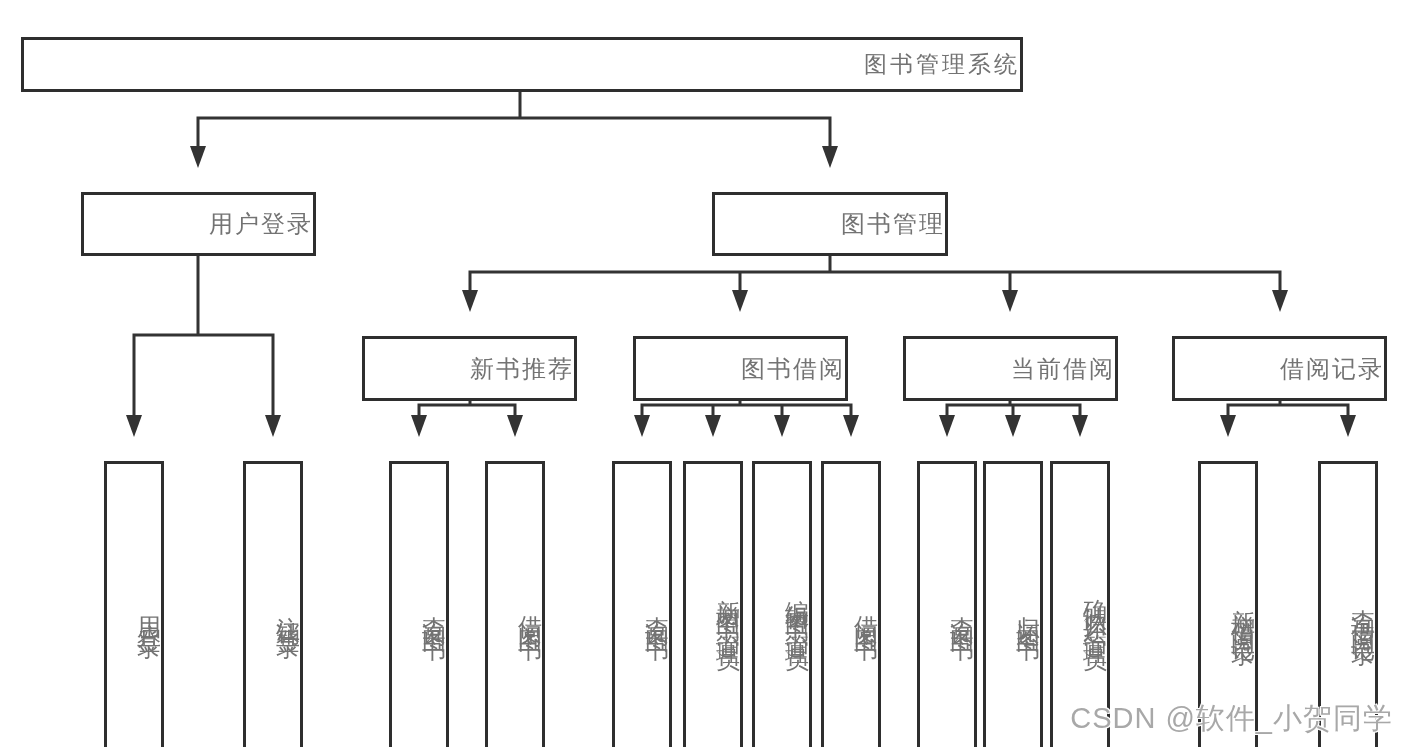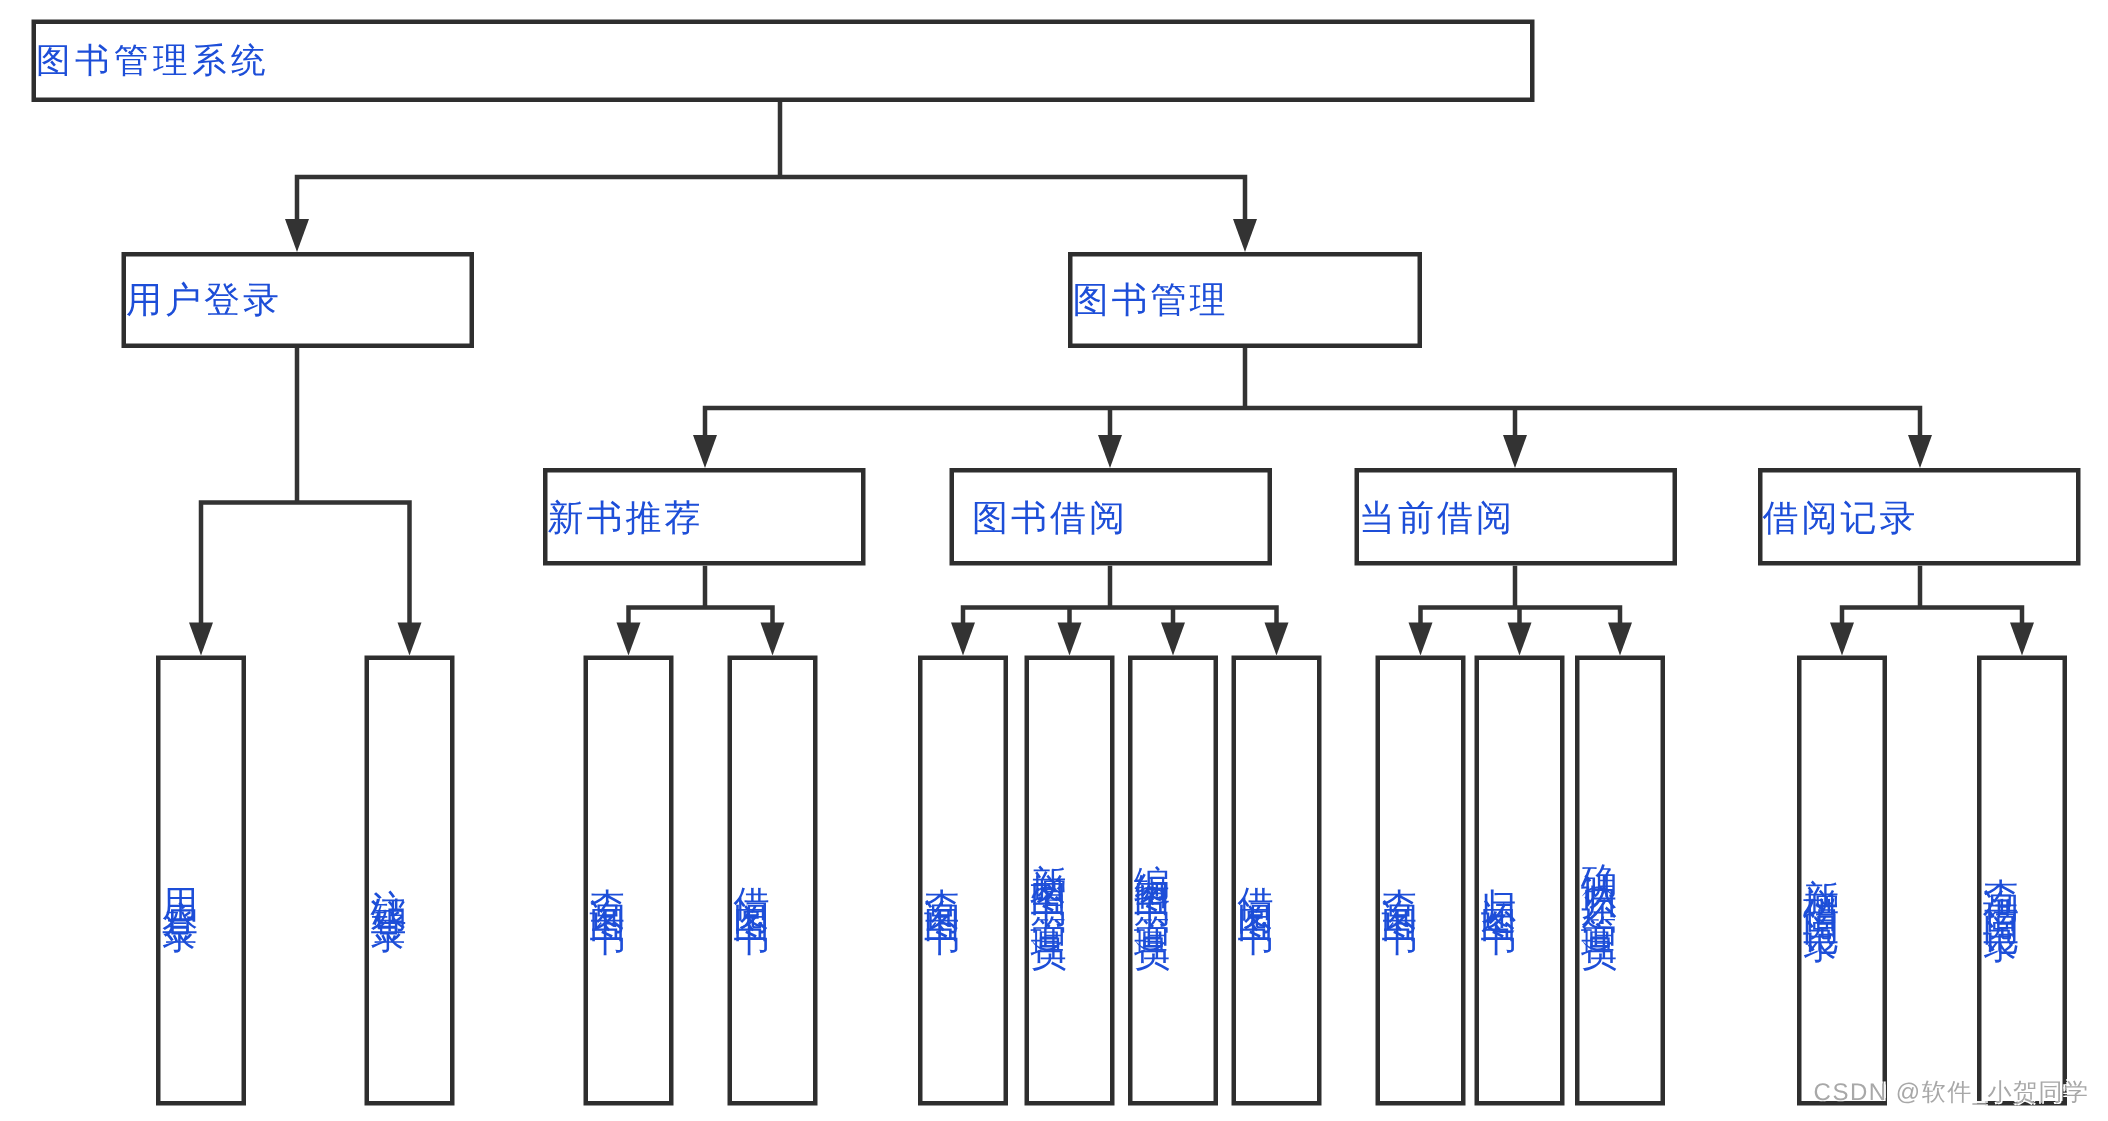--- a/index.html
+++ b/index.html
@@ -3,31 +3,31 @@
 <meta charset="utf-8">
 <style>
   html,body{margin:0;padding:0;background:#ffffff;}
   .canvas{
     position:relative;width:1405px;height:747px;background:#ffffff;
     font-family:"Liberation Sans",sans-serif;overflow:hidden;
   }
   .connector-layer{position:absolute;left:0;top:0;width:1405px;height:747px;}
   .node{
     position:absolute;background:#ffffff;border:3px solid #2e2e2e;box-sizing:border-box;
-    display:flex;align-items:center;justify-content:flex-start;color:#1d4ed8;
+    display:flex;align-items:center;justify-content:flex-end;color:#737373;margin-top:24px;
   }
   .hlabel{font-size:24px;letter-spacing:2px;white-space:nowrap;}
   .root-label{font-size:23px;letter-spacing:3px;}
   .vtext{
     writing-mode:vertical-rl;text-orientation:mixed;
     font-size:24px;letter-spacing:7px;line-height:1;white-space:nowrap;
   }
   .watermark{
     position:absolute;right:12px;bottom:8px;
-    font-size:16px;color:#a8a8a8;letter-spacing:1px;white-space:nowrap;
+    font-size:29px;color:#a8a8a8;letter-spacing:1px;white-space:nowrap;
     text-shadow:1px 1px 0 #ffffff,-1px -1px 0 #ffffff,1px -1px 0 #ffffff,-1px 1px 0 #ffffff;
   }
 </style>
 </head>
 <body>
 
 <div class="canvas">
 
   <svg class="connector-layer" viewBox="0 0 1405 747" xmlns="http://www.w3.org/2000/svg">
     <g stroke="#333333" stroke-width="3" fill="none">

